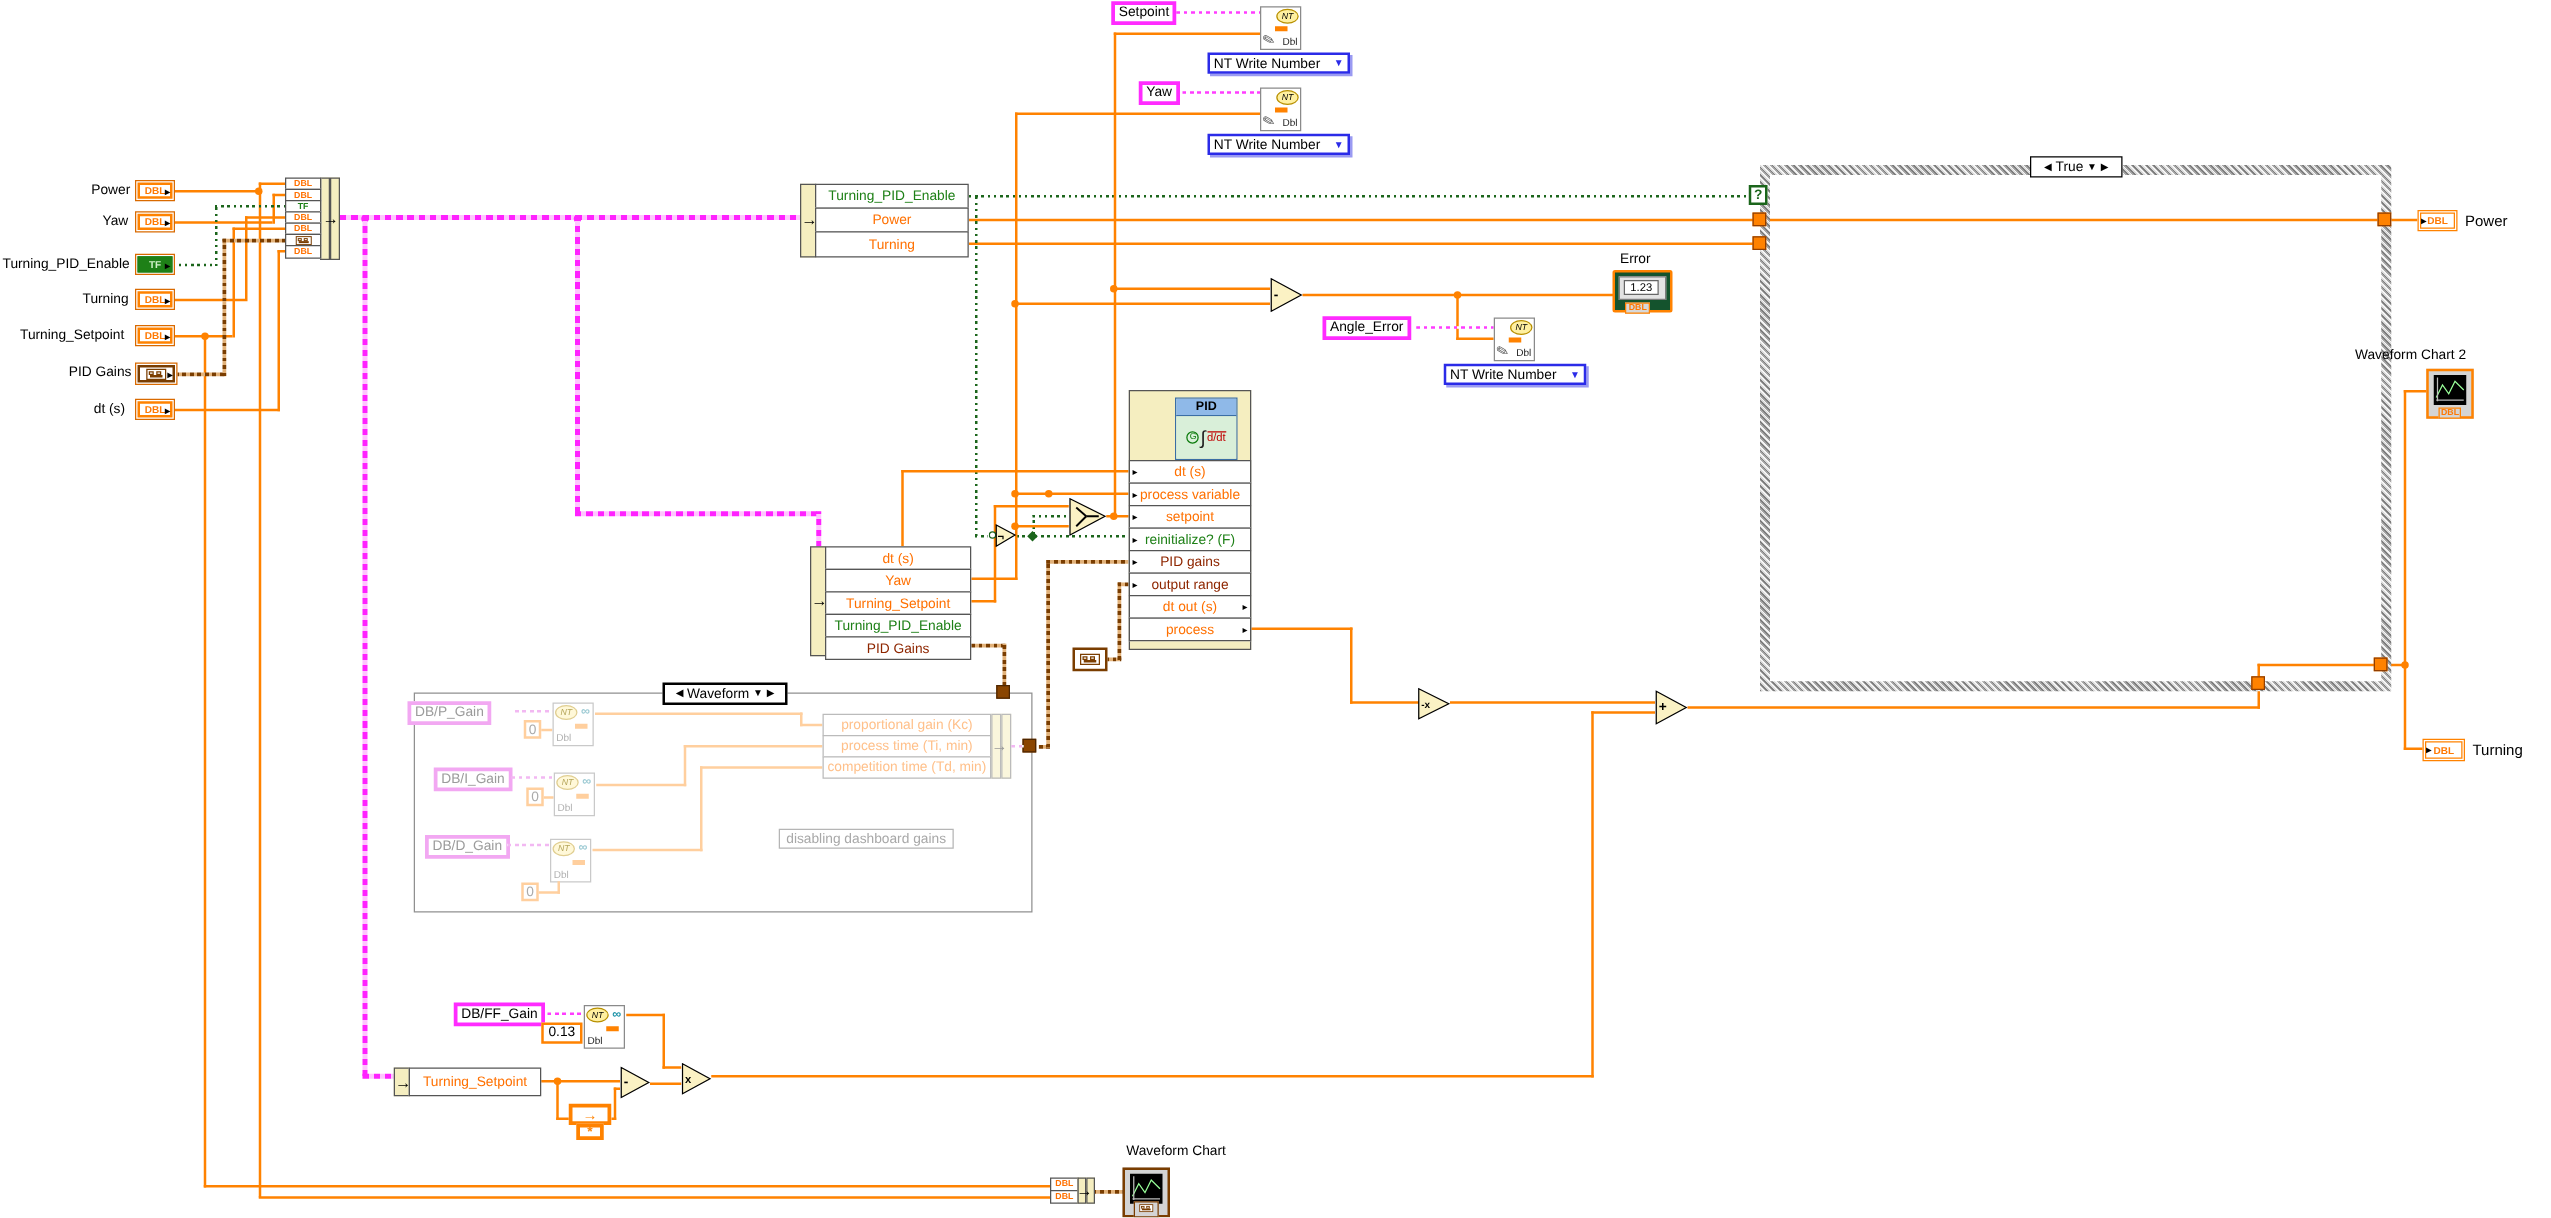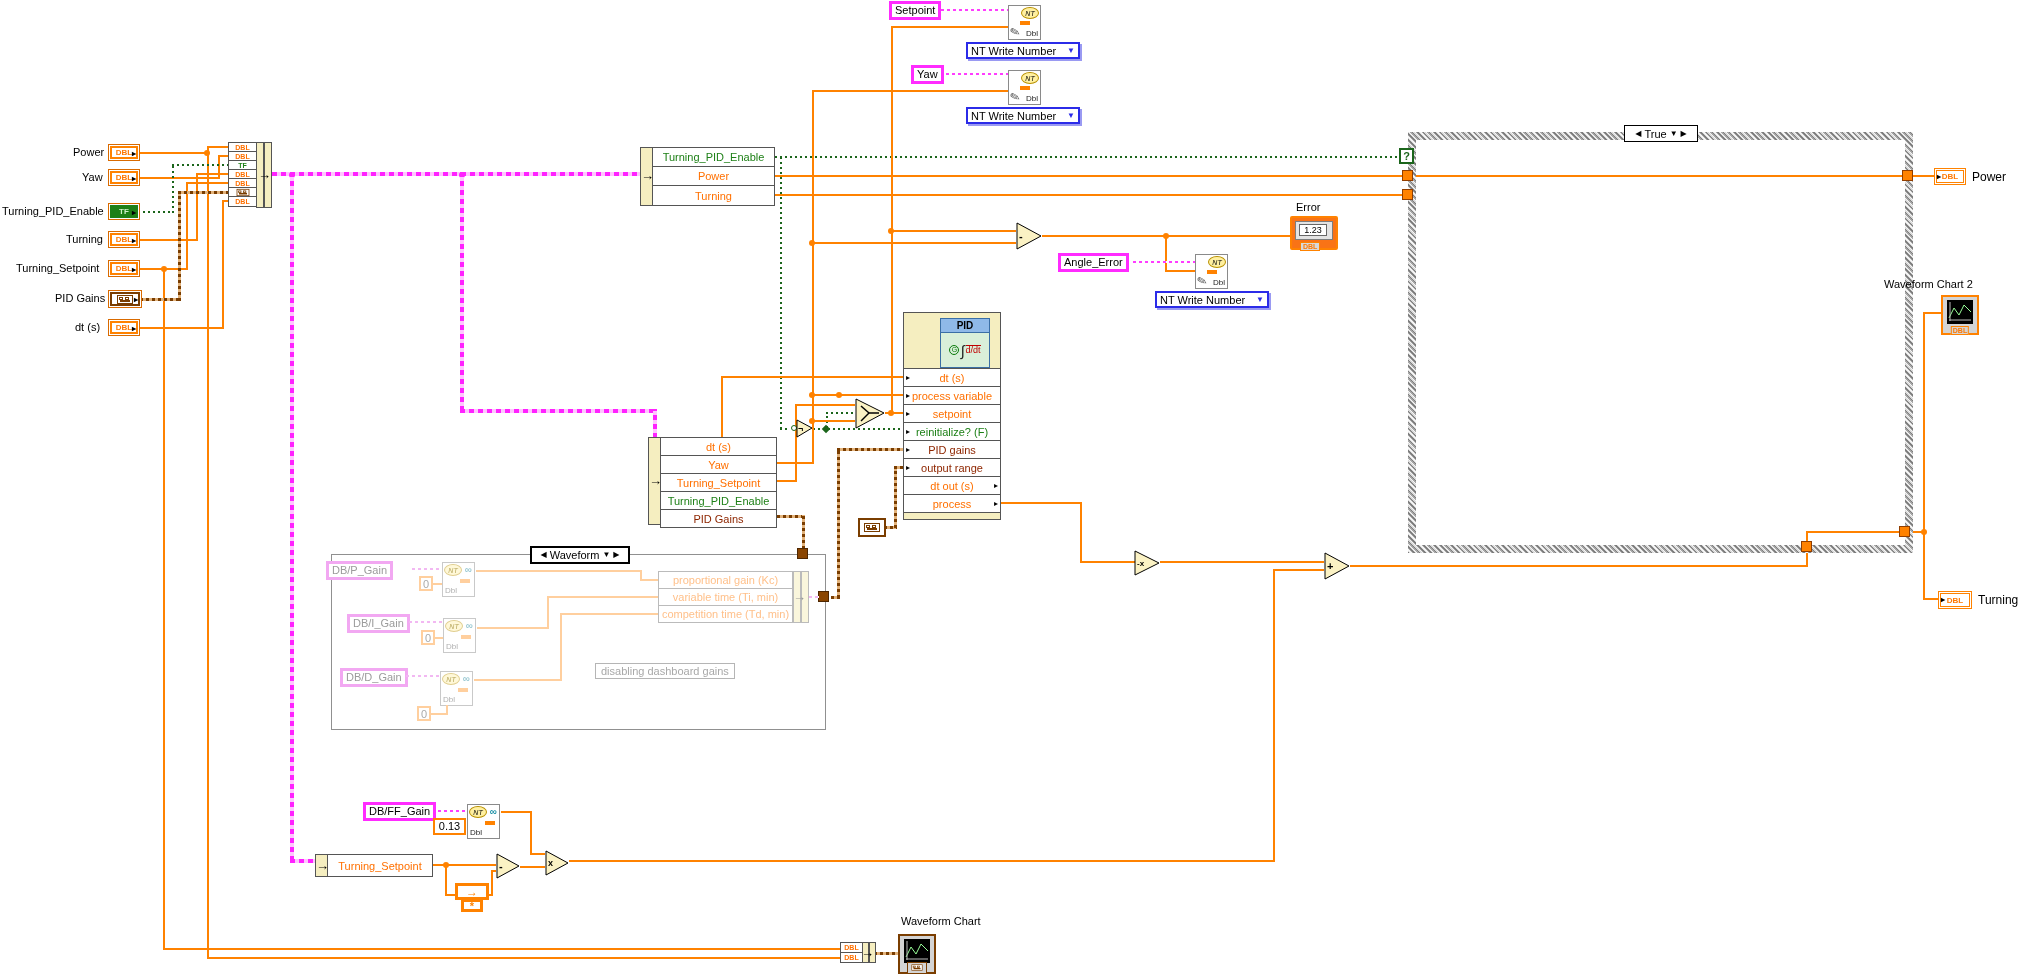--- a/index.html
+++ b/index.html
@@ -352,21 +352,21 @@
       <span class="or">Turning</span>
     </div>
 
   <div class="triop" style="left:1016px;top:222px">
     <svg width="27" height="28">
         <polygon points="1,1 25,14 1,27" fill="#FBF2C4" stroke="#000" stroke-width="1"></polygon>
       </svg>
     <span class="g" style="font-size:11px">-</span>
   </div>
   <span class="tname" style="left:1296px;top:201px">Error</span>
-  <div style="position:absolute;left:1290px;top:216px;width:48px;height:34px;border:2px solid #FF8200;border-radius:2px;background:#f97316">
+  <div style="position:absolute;left:1290px;top:216px;width:48px;height:34px;border:2px solid #FF8200;border-radius:2px;background:#14532d">
     <div style="position:absolute;left:3px;top:3px;right:3px;bottom:8px;border:1px solid #7d7d7d;background:#E3E3E3">
       <div style="position:absolute;left:3px;top:2px;width:28px;height:12px;background:#fff;border:1px solid #666;font-size:9px;text-align:center;line-height:11px">1.23</div>
     </div>
     <div style="position:absolute;left:8px;bottom:-3px;background:#D8D8D8;border:1px solid #FF8200;font-size:7px;font-weight:bold;color:#FF7800;line-height:7px;padding:0 2px">DBL</div>
   </div>
   <div class="plabel" style="left:1058px;top:253px">Angle_Error</div>
   <i class="wpl" style="left:1133px;top:261px;width:62px"></i>
   <div class="nt" style="left:1195px;top:254px">
     <span class="oval" style="right:1px;top:1px">NT</span>
     <span class="dash" style="left:11px;top:15px"></span>
@@ -513,31 +513,31 @@
   <i class="wf" style="left:431px;top:713px;width:17px"></i>
   <i class="wfv" style="left:446px;top:705px;height:10px"></i>
   <i class="wf" style="left:474px;top:679px;width:88px"></i>
   <i class="wfv" style="left:560px;top:613px;height:68px"></i>
   <i class="wf" style="left:560px;top:613px;width:98px"></i>
 
   <div class="rowbox" style="left:658px;top:571px;width:135px;height:18px;border-color:#bbb">
       <span class="fr">proportional gain (Kc)</span>
     </div>
   <div class="rowbox" style="left:658px;top:588px;width:135px;height:18px;border-color:#bbb">
-      <span class="fr">variable time (Ti, min)</span>
+      <span class="fr">process time (Ti, min)</span>
     </div>
   <div class="rowbox" style="left:658px;top:605px;width:135px;height:18px;border-color:#bbb">
       <span class="fr">competition time (Td, min)</span>
     </div>
   <div class="strip" style="left:793px;top:571px;width:8px;height:52px;border-color:#bbb;background:#FAF6DC"></div>
   <div class="strip" style="left:801px;top:571px;width:8px;height:52px;border-color:#bbb;background:#FAF6DC"></div>
   <span class="mergearrow" style="left:793px;top:592px;color:#9a9a9a">→</span>
   <i class="wfp" style="left:809px;top:596px;width:10px"></i>
 
-  <div class="noteg" style="left:595px;top:663px">disabling dashboard gains</div>
+  <div class="noteg" style="left:623px;top:663px">disabling dashboard gains</div>
 
 
   <div class="triop" style="left:1134px;top:550px">
     <svg width="27" height="26">
         <polygon points="1,1 25,13 1,25" fill="#FBF2C4" stroke="#000"></polygon>
       </svg>
     <span class="g" style="font-size:8px">-x</span>
   </div>
   <div class="triop" style="left:1324px;top:552px">
     <svg width="27" height="28">

